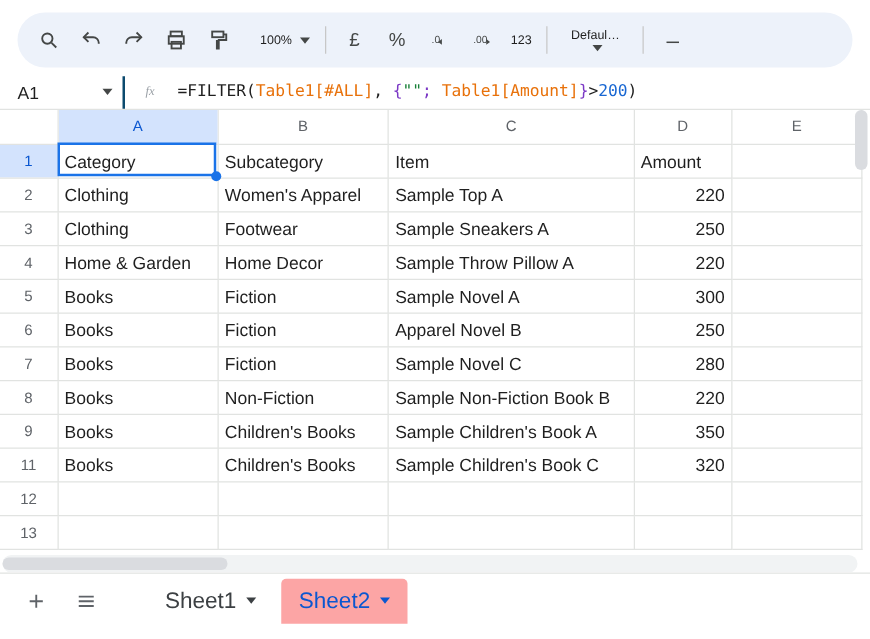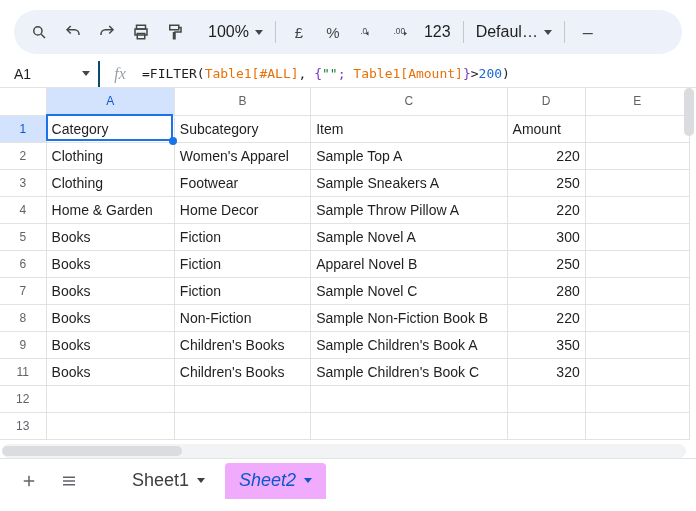--- a/index.html
+++ b/index.html
@@ -26,23 +26,23 @@
   }
   .tb-btn {
     width: 30px; height: 30px;
     display: flex; align-items: center; justify-content: center;
     border-radius: 4px;
     color: #444746;
     cursor: pointer;
   }
   .tb-btn svg { width: 18px; height: 18px; }
   .tb-sep { width: 1px; height: 22px; background: #c7c7c7; margin: 0 4px; }
-  .tb-text { font-size: 16px; color: #1f1f1f; padding: 0 4px; display:flex; align-items:center; gap:2px;}
+  .tb-text { font-size: 10px; color: #1f1f1f; padding: 0 4px; display:flex; align-items:center; gap:2px;}
   .caret { width:0;height:0;border-left:4px solid transparent;border-right:4px solid transparent;border-top:5px solid #444746; margin-left:4px;}
-  .tb-text.font { min-width:60px; }
+  .tb-text.font { min-width:60px;flex-direction:column; }
   .tb-spacer { flex: 0 0 6px; }
 
   
   .fbar-row {
     display: flex;
     align-items: center;
     height: 28px;
     border-bottom: 1px solid #e1e3e1;
     padding-left: 4px;
   }
@@ -52,21 +52,21 @@
     display: flex;
     align-items: center;
     justify-content: space-between;
     padding: 0 8px 0 10px;
     font-size: 14px;
     color: #1f1f1f;
     border-right: 2px solid #0c4a6e;
   }
   .fx {
     width: 40px; text-align: center;
-    color: #9aa0a6; font-style: italic; font-size: 16px;
+    color: #9aa0a6; font-style: italic; font-size: 10px;
     font-family: Georgia, serif;
   }
   .formula {
     flex: 1;
     font-family: Menlo, Consolas, monospace;
     font-size: 13px;
     padding-left: 2px;
     white-space: nowrap;
     overflow: hidden;
   }
@@ -139,21 +139,21 @@
     width: 34px; height: 34px; display:flex; align-items:center; justify-content:center;
     color:#5f6368; border-radius:4px; cursor:pointer;
   }
   .sheet-tab {
     display:flex; align-items:center; gap:4px;
     padding: 0 14px; height: 36px;
     font-size: 18px; color:#3c4043;
     border-radius: 4px 4px 0 0; cursor:pointer;
   }
   .sheet-tab.active {
-    background:#f0abfc; color:#0b57d0; font-weight:500;font-style:italic;
+    background:#fca5a5; color:#0b57d0; font-weight:500;
   }
   .sheet-tab .caret { border-top-color: currentColor; }
 
   .col-A{width:128px}.col-B{width:136px}.col-C{width:196px}.col-D{width:78px}.col-E{width:104px}
 </style>
 </head>
 <body>
 
 <div class="toolbar">
   <div class="tb-btn">

